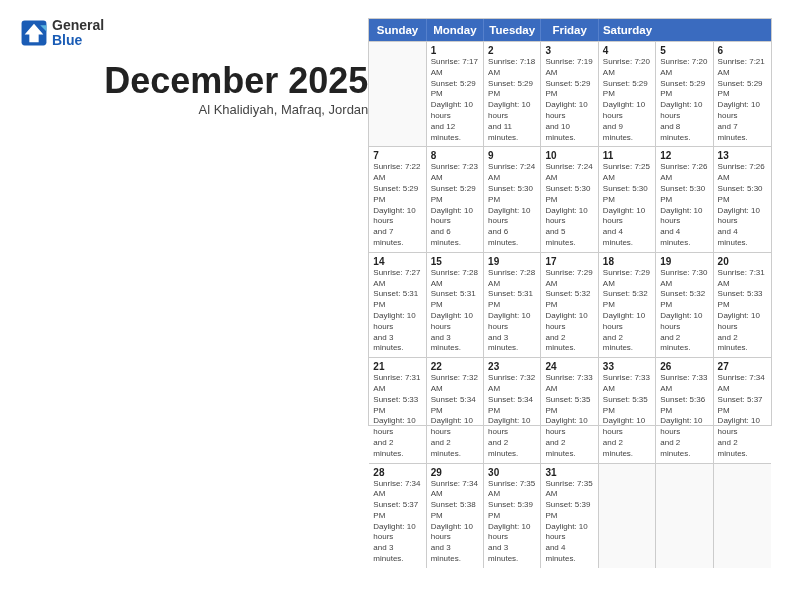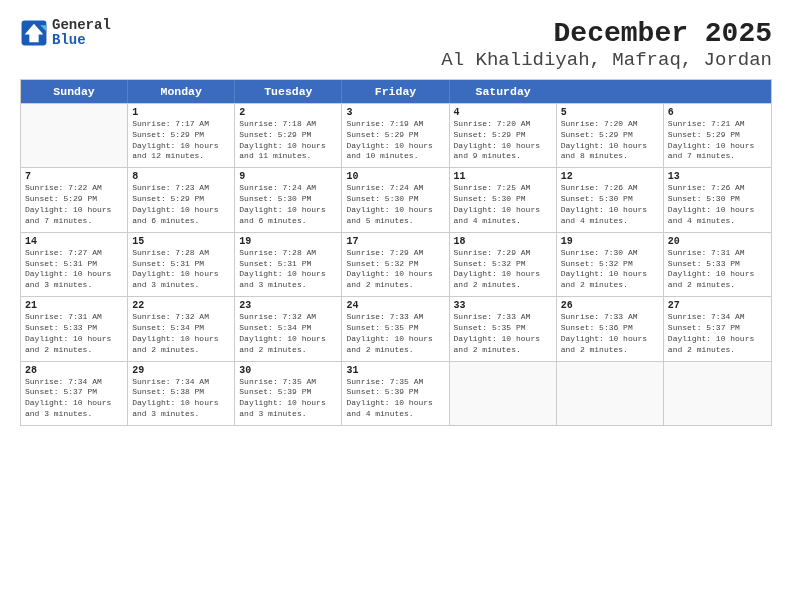--- a/index.html
+++ b/index.html
@@ -8,22 +8,20 @@
       background: #fff;
       width: 792px;
       height: 612px;
       overflow: hidden;
     }
     .page {
       width: 792px;
       height: 440px;
       padding: 18px 20px 14px 20px;
       display: flex;
-      flex-direction: column;
-      font-family: Liberation Mono, monospace;
     }
     .header {
       display: flex;
       justify-content: space-between;
       align-items: flex-start;
       margin-bottom: 8px;
     }
     .logo {
       display: flex;
       align-items: center;
@@ -39,26 +37,27 @@
     .logo-text span:first-child { color: #333; }
     .logo-icon {
       width: 28px;
       height: 28px;
       margin-right: 4px;
     }
     .title-block {
       text-align: right;
     }
     .month-title {
-      font-size: 28px;
+      font-size: 36px;
       font-weight: bold;
       color: #222;
+      margin-top: 42px;
     }
     .location {
-      font-size: 19px;
+      font-size: 13px;
       color: #444;
     }
     .calendar {
       flex: 1;
       display: flex;
       flex-direction: column;
       border: 1px solid #ccc;
     }
     .cal-header {
       display: grid;

